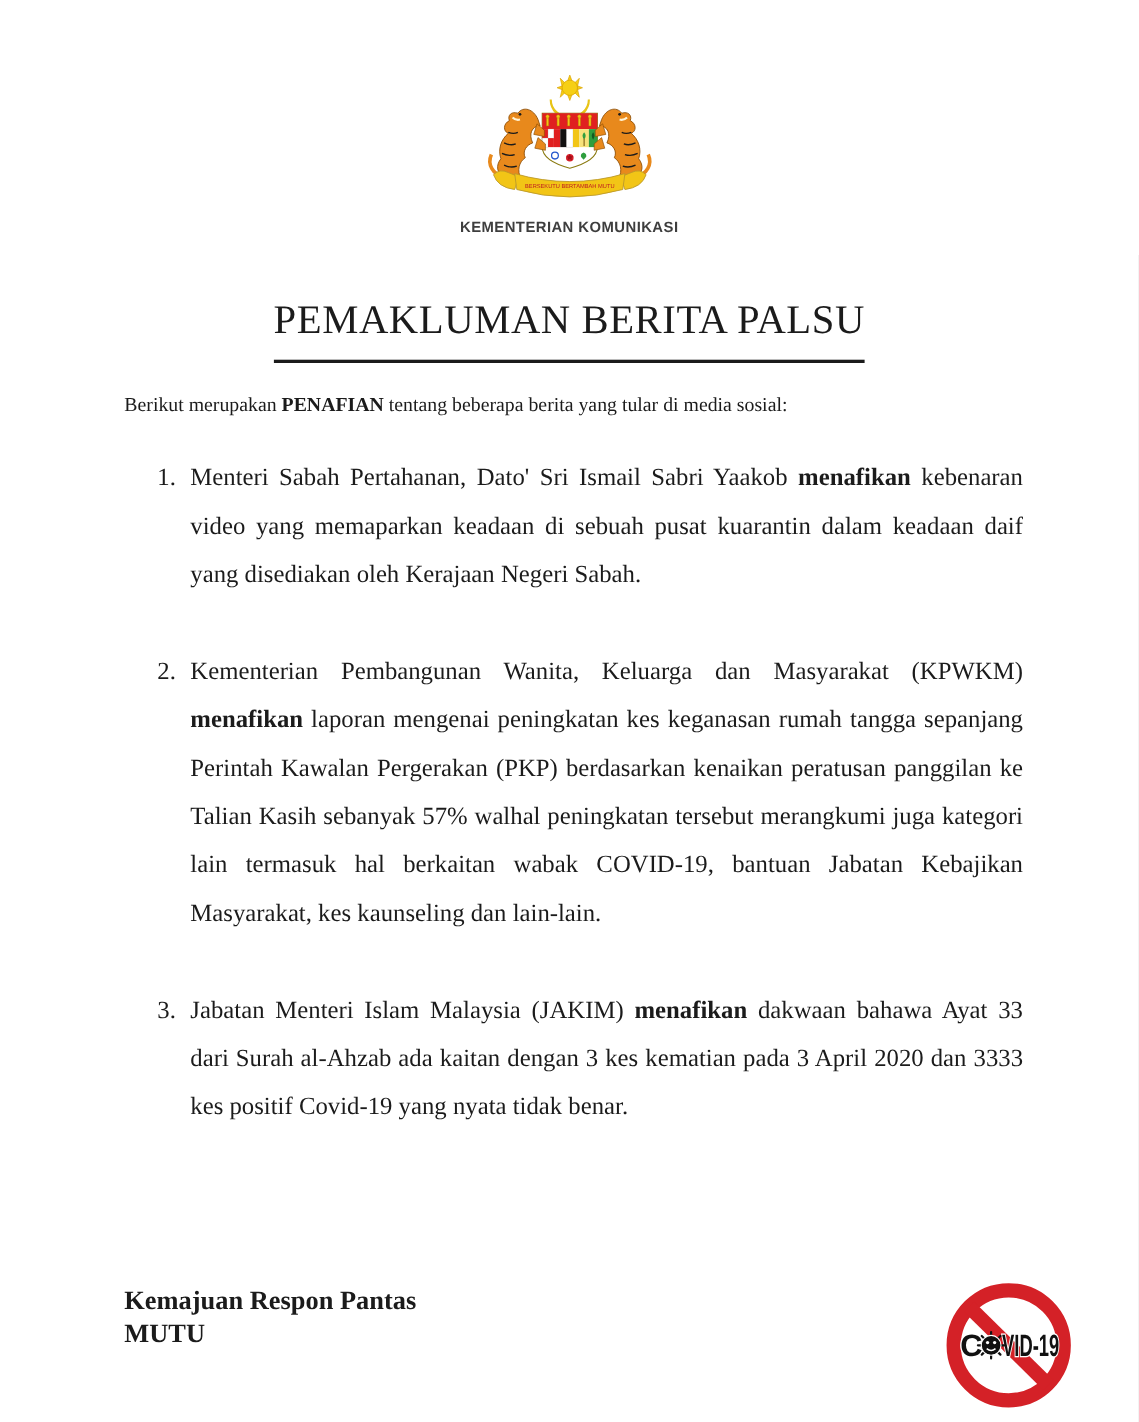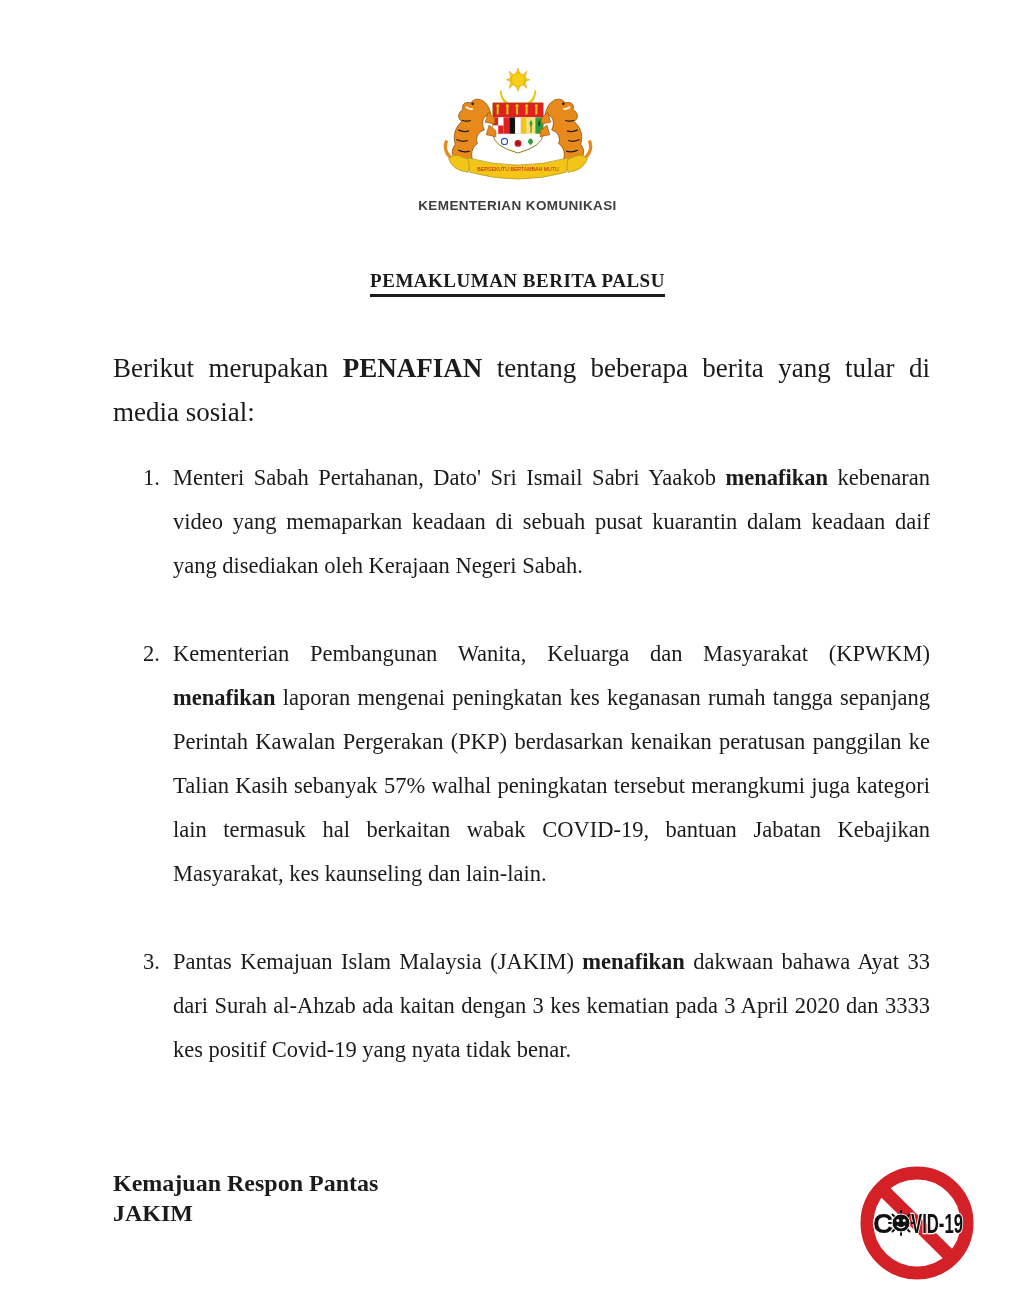--- a/index.html
+++ b/index.html
@@ -23,30 +23,30 @@
     margin-top:4px;
     font-family:"Liberation Sans", sans-serif;
     font-size:13.5px; line-height:16.5px;
     font-weight:bold; letter-spacing:0.4px;
     color:#3e3e3e;
   }
   
   .title-wrap { position:absolute; top:270px; left:0; width:100%; text-align:center; }
   .doc-title {
     display:inline-block;
-    font-size:19px; font-weight:bold; letter-spacing:0.5px;
+    font-size:37px; font-weight:normal; letter-spacing:0.5px;
     border-bottom:3px solid #1b1b1b;
-    padding-bottom:2px;
+    padding-bottom:14px;
   }
   
   .content {
     position:absolute; top:346px; left:113px; right:105px;
   }
   .intro {
-    font-size:27px; line-height:44px;
+    font-size:18px; line-height:44px;
     text-align:justify;
     margin-bottom:22px;
   }
   .fake-list { list-style:none; }
   .item {
     position:relative;
     padding-left:60px;
     font-size:22.5px; line-height:44px;
     text-align:justify;
     margin-bottom:44px;
@@ -178,28 +178,28 @@
     <p class="intro"><span>Berikut merupakan </span><b>PENAFIAN</b><span> tentang beberapa berita yang tular di media sosial:</span></p>
 
     <div class="fake-list">
       <div class="item">
         <span class="num">1.</span><span>Menteri Sabah Pertahanan, Dato' Sri Ismail Sabri Yaakob </span><b>menafikan</b><span> kebenaran video yang memaparkan keadaan di sebuah pusat kuarantin dalam keadaan daif yang disediakan oleh Kerajaan Negeri Sabah.</span>
       </div>
       <div class="item">
         <span class="num">2.</span><span>Kementerian Pembangunan Wanita, Keluarga dan Masyarakat (KPWKM) </span><b>menafikan</b><span> laporan mengenai peningkatan kes keganasan rumah tangga sepanjang Perintah Kawalan Pergerakan (PKP) berdasarkan kenaikan peratusan panggilan ke Talian Kasih sebanyak 57% walhal peningkatan tersebut merangkumi juga kategori lain termasuk hal berkaitan wabak COVID-19, bantuan Jabatan Kebajikan Masyarakat, kes kaunseling dan lain-lain.</span>
       </div>
       <div class="item">
-        <span class="num">3.</span><span>Pantas Kemajuan Islam Malaysia (JAKIM) </span><b>menafikan</b><span> dakwaan bahawa Ayat 33 dari Surah al-Ahzab ada kaitan dengan 3 kes kematian pada 3 April 2020 dan 3333 kes positif Covid-19 yang nyata tidak benar.</span>
+        <span class="num">3.</span><span>Jabatan Menteri Islam Malaysia (JAKIM) </span><b>menafikan</b><span> dakwaan bahawa Ayat 33 dari Surah al-Ahzab ada kaitan dengan 3 kes kematian pada 3 April 2020 dan 3333 kes positif Covid-19 yang nyata tidak benar.</span>
       </div>
     </div>
   </div>
 
   <div class="footer">
     <div>Kemajuan Respon Pantas</div>
-    <div>JAKIM</div>
+    <div>MUTU</div>
   </div>
 
   <div class="covid-badge">
     <svg width="172" height="130" viewBox="0 0 172 130" aria-hidden="true">
 
       <circle cx="86" cy="62" r="50" fill="none" stroke="#d42127" stroke-width="13"></circle>
       <line x1="50" y1="27" x2="122" y2="98" stroke="#d42127" stroke-width="13"></line>
 
       <g font-family="Liberation Sans, sans-serif" font-weight="bold" fill="#111111" style="paint-order:stroke" stroke="#ffffff" stroke-width="2.5">
         <text x="42" y="72" font-size="28">C</text>

